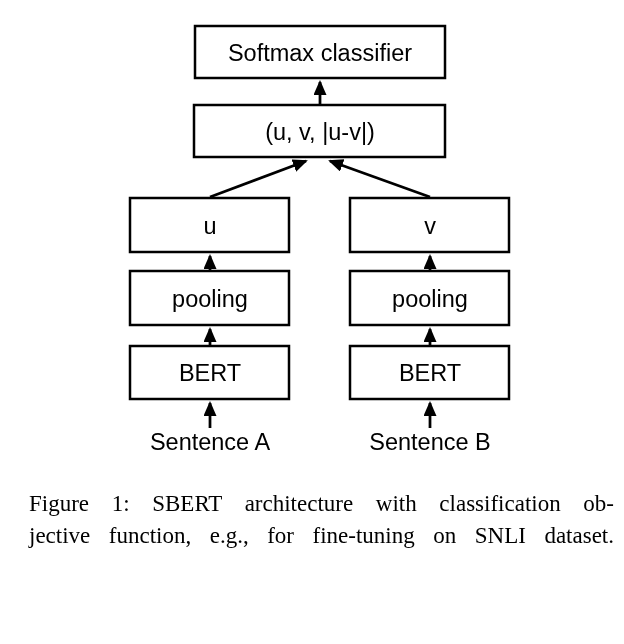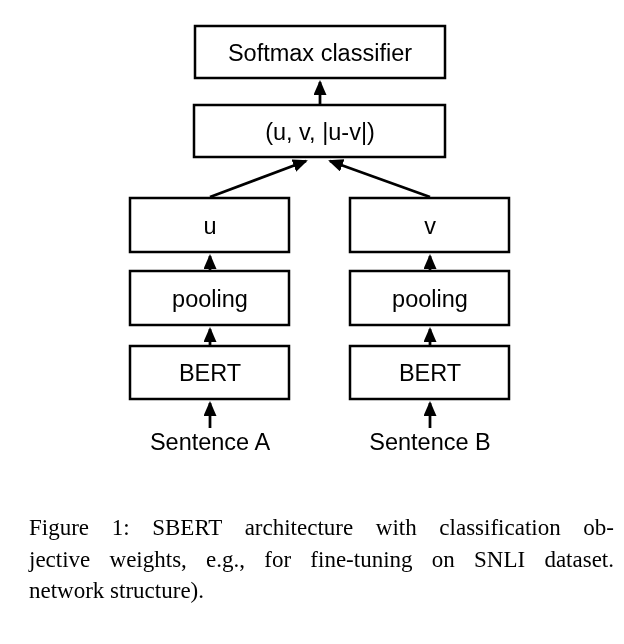--- a/index.html
+++ b/index.html
@@ -36,21 +36,21 @@
   }
   .input-label {
     font-family: "Liberation Sans", "DejaVu Sans", sans-serif;
     font-size: 23.5px;
     fill: #000000;
     text-anchor: middle;
   }
   .caption {
     position: absolute;
     left: 29px;
-    top: 512px;
+    top: 488px;
     width: 585px;
     font-family: "Liberation Serif", "DejaVu Serif", serif;
     font-size: 23px;
     line-height: 31.6px;
     color: #000000;
   }
   .caption-line {
     text-align: justify;
     text-align-last: justify;
     -moz-text-align-last: justify;
@@ -122,17 +122,16 @@
       <rect x="350" y="346" width="159" height="53"></rect>
       <text class="node-label" x="430" y="381">BERT</text>
     </g>
 
     <text class="input-label" x="210" y="450">Sentence A</text>
     <text class="input-label" x="430" y="450">Sentence B</text>
   </svg>
 
   <div class="caption">
     <div class="caption-line">Figure 1: SBERT architecture with classification ob-</div>
-    <div class="caption-line">jective weights, e.g., for fine-tuning on SNLI dataset.</div>
-    <div class="caption-line last">network structure).</div>
+    <div class="caption-line">jective function, e.g., for fine-tuning on SNLI dataset.</div>
   </div>
 
 </div>
 
 </body></html>

